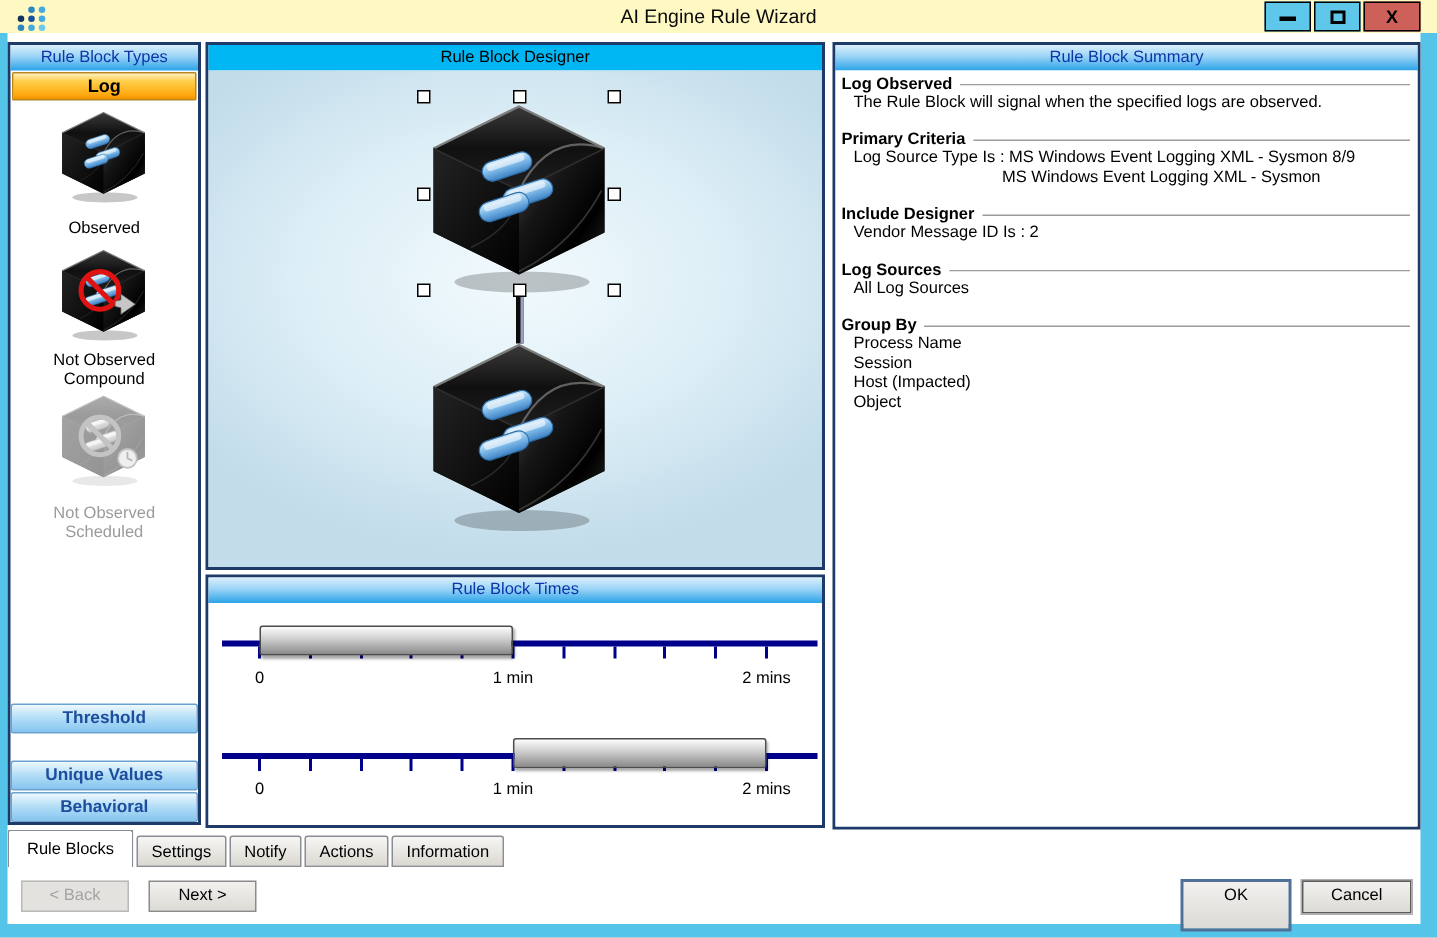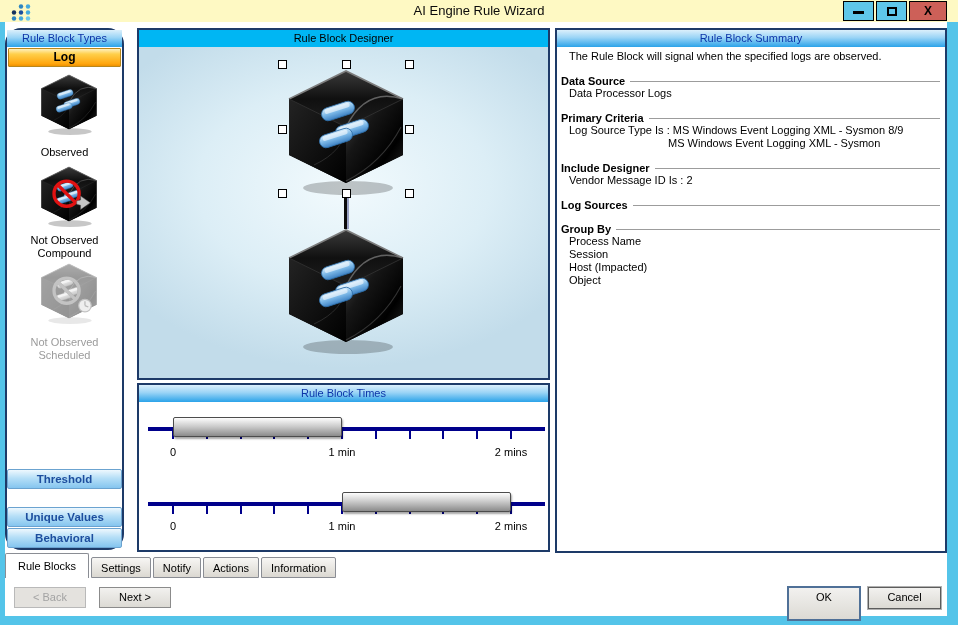--- a/index.html
+++ b/index.html
@@ -26,21 +26,21 @@
   .frame-right { left:947px; top:22px; width:11px; height:595px; }
   .frame-bottom { left:0; top:616px; width:958px; height:9px; }
 
   
   .panel { position:absolute; border:2px solid #1d3a68; background:#fff; }
   .panel-header { height:17px; line-height:17px; text-align:center; font-size:11px; color:#0d35a8;
     background:linear-gradient(180deg,#dbeffb 0%, #9ad4f6 45%, #2ba3e9 100%); }
   .panel-header.flat { background:#00b6f3; color:#000; }
 
   
-  #left-panel { left:5px; top:28px; width:119px; height:522px;border-radius:16px; }
+  #left-panel { left:5px; top:28px; width:129px; height:522px; }
   .log-btn { position:absolute; left:1px; right:1px; top:18px; height:19px;
     background:linear-gradient(180deg,#fff0bd 0%, #ffcf4a 30%, #ffa70f 85%, #f09200 100%);
     border:1px solid #b8871d; border-radius:1px;
     text-align:center; line-height:17px; font-weight:bold; font-size:12px; color:#000; cursor:pointer; }
   .rbt-icon { position:absolute; left:33px; width:58px; height:63px; cursor:pointer; }
   .rbt-label { position:absolute; left:0; width:100%; text-align:center; font-size:11px;
     line-height:13px; white-space:pre-line; }
   .rbt-label.disabled { color:#9b9b9b; }
   .type-btn { position:absolute; left:0px; right:0px; height:20px;
     background:linear-gradient(180deg,#eef8fe 0%, #b6dff7 45%, #85c5ef 100%);
@@ -278,28 +278,25 @@
         <div class="axis-label" style="left: 203px; top: 118px;">1 min</div>
         <div class="axis-label" style="left: 372px; top: 118px;">2 mins</div>
       </div>
   </div>
 
   <div class="panel" id="summary-panel">
     <div class="panel-header">Rule Block Summary</div>
     <div class="summary-content" id="summary-content">
 
     <div class="sec">
+          <div class="sec-title-row">
+            <span class="sec-title">Log Observed</span>
+            <span class="sec-rule"></span>
+          </div>
           <div class="sec-line">The Rule Block will signal when the specified logs are observed.</div>
-        </div>
-        <div class="sec">
-          <div class="sec-title-row">
-            <span class="sec-title">Data Source</span>
-            <span class="sec-rule"></span>
-          </div>
-          <div class="sec-line">Data Processor Logs</div>
         </div>
         <div class="sec">
           <div class="sec-title-row">
             <span class="sec-title">Primary Criteria</span>
             <span class="sec-rule"></span>
           </div>
           <div class="sec-line">Log Source Type Is : MS Windows Event Logging XML - Sysmon 8/9</div>
           <div class="sec-line hang">MS Windows Event Logging XML - Sysmon</div>
         </div>
         <div class="sec">
@@ -307,20 +304,21 @@
             <span class="sec-title">Include Designer</span>
             <span class="sec-rule"></span>
           </div>
           <div class="sec-line">Vendor Message ID Is : 2</div>
         </div>
         <div class="sec">
           <div class="sec-title-row">
             <span class="sec-title">Log Sources</span>
             <span class="sec-rule"></span>
           </div>
+          <div class="sec-line">All Log Sources</div>
         </div>
         <div class="sec">
           <div class="sec-title-row">
             <span class="sec-title">Group By</span>
             <span class="sec-rule"></span>
           </div>
           <div class="sec-line">Process Name</div>
           <div class="sec-line">Session</div>
           <div class="sec-line">Host (Impacted)</div>
           <div class="sec-line">Object</div>

